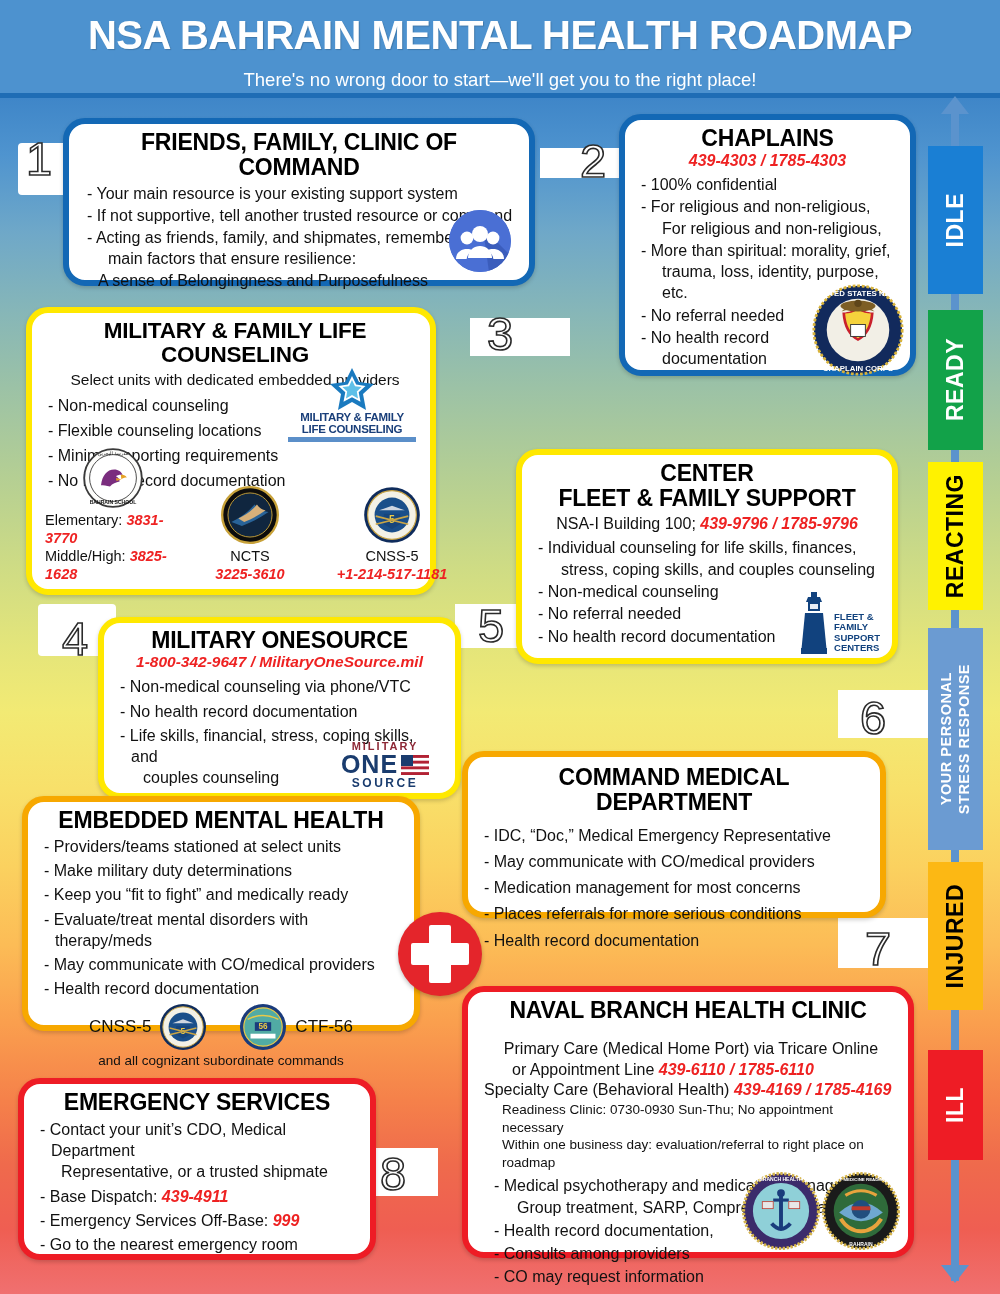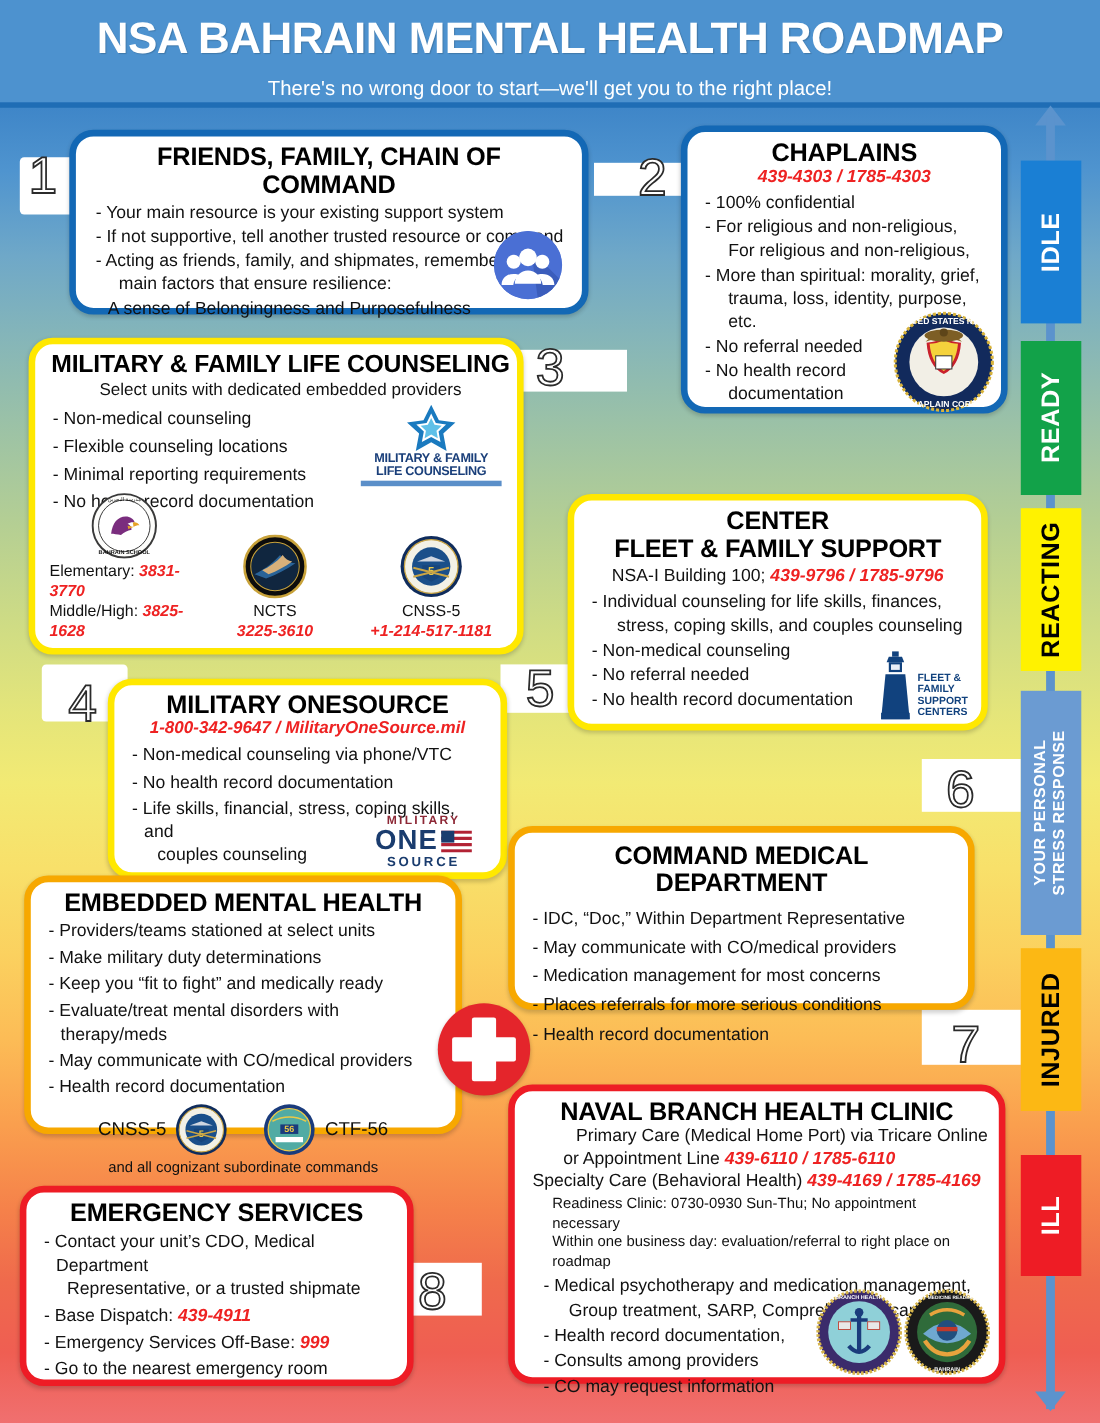--- a/index.html
+++ b/index.html
@@ -170,21 +170,21 @@
   <div class="stepnum" style="left:26px;top:135px;">1</div>
   <div class="stepnum" style="left:580px;top:137px;">2</div>
   <div class="stepnum" style="left:487px;top:310px;">3</div>
   <div class="stepnum" style="left:62px;top:615px;">4</div>
   <div class="stepnum" style="left:478px;top:602px;">5</div>
   <div class="stepnum" style="left:860px;top:694px;">6</div>
   <div class="stepnum" style="left:865px;top:925px;">7</div>
   <div class="stepnum" style="left:380px;top:1150px;">8</div>
 
   <div class="card blue" style="left:63px;top:118px;width:472px;height:168px;padding:6px 14px 0 14px;">
-    <h2>FRIENDS, FAMILY, CHAIN OF COMMAND</h2>
+    <h2>FRIENDS, FAMILY, CLINIC OF COMMAND</h2>
     <ul class="bul" style="margin-top:3px;">
       <li>- Your main resource is your existing support system</li>
       <li>- If not supportive, tell another trusted resource or command</li>
       <li style="margin-bottom:0">- Acting as friends, family, and shipmates, remember the</li>
       <li style="padding-left:25px;text-indent:0;margin-bottom:0">main factors that ensure resilience:</li>
       <li style="padding-left:15px;text-indent:0;">A sense of Belongingness and Purposefulness</li>
     </ul>
 
     <div class="people-icon" style="right:18px;bottom:8px;">
       <svg width="62" height="62" viewBox="0 0 62 62" aria-hidden="true">
@@ -224,21 +224,21 @@
         <rect x="42" y="44" width="16" height="13" fill="#fff" stroke="#333" stroke-width="1"></rect>
         <path d="M32 30c6-6 12-8 18-8s12 2 18 8c-6-2-12-3-18-3s-12 1-18 3z" fill="#8b6b2f"></path>
         <ellipse cx="50" cy="24" rx="19" ry="6" fill="#7d5e25"></ellipse>
         <circle cx="50" cy="21" r="4" fill="#5e4519"></circle>
         <text x="50" y="13" font-size="8.5" font-weight="bold" fill="#ffffff" text-anchor="middle" font-family="Liberation Sans, sans-serif">UNITED STATES NAVY</text>
         <text x="50" y="95" font-size="8.5" font-weight="bold" fill="#ffffff" text-anchor="middle" font-family="Liberation Sans, sans-serif">CHAPLAIN CORPS</text>
       </svg>
     </div>
   </div>
 
-  <div class="card yellow" style="left:26px;top:307px;width:450px;height:288px;padding:6px 4px 0 12px;">
+  <div class="card yellow" style="left:26px;top:307px;width:410px;height:288px;padding:6px 4px 0 12px;">
     <h2 style="font-size:22.5px;">MILITARY &amp; FAMILY LIFE COUNSELING</h2>
     <div class="subtle" style="margin-top:3px;">Select units with dedicated embedded providers</div>
     <ul class="bul" style="margin-top:6px;width:270px;">
       <li style="margin-bottom:4px">- Non-medical counseling</li>
       <li style="margin-bottom:4px">- Flexible counseling locations</li>
       <li style="margin-bottom:4px">- Minimal reporting requirements</li>
       <li>- No health record documentation</li>
     </ul>
 
     <div class="mflc-logo" style="right:14px;top:54px;width:128px;">
@@ -357,21 +357,21 @@
           <rect width="12" height="11" fill="#1a3c6e"></rect>
         </svg>
       </div>
       <div class="m3">SOURCE</div>
     </div>
   </div>
 
   <div class="card orange" style="left:462px;top:751px;width:424px;height:167px;padding:8px 12px 0 12px;">
     <h2>COMMAND MEDICAL DEPARTMENT</h2>
     <ul class="bul" style="margin-top:10px;">
-      <li style="margin-bottom:5px">- IDC, “Doc,” Within Department Representative</li>
+      <li style="margin-bottom:5px">- IDC, “Doc,” Medical Emergency Representative</li>
       <li style="margin-bottom:5px">- May communicate with CO/medical providers</li>
       <li style="margin-bottom:5px">- Medication management for most concerns</li>
       <li style="margin-bottom:5px">- Places referrals for more serious conditions</li>
       <li>- Health record documentation</li>
     </ul>
   </div>
 
   <div class="card orange" style="left:22px;top:796px;width:398px;height:235px;padding:6px 12px 0 12px;">
     <h2>EMBEDDED MENTAL HEALTH</h2>
     <ul class="bul" style="margin-top:3px;">
@@ -407,21 +407,21 @@
       </svg>
       <span style="font-size:17px;color:#111;">CTF-56</span>
     </div>
     <div class="smline" style="text-align:center;margin-top:1px;">and all cognizant subordinate commands</div>
   </div>
 
   <div class="redcross" style="left:398px;top:912px;"></div>
 
   <div class="card red" style="left:462px;top:986px;width:452px;height:272px;padding:6px 10px 0 10px;">
     <h2>NAVAL BRANCH HEALTH CLINIC</h2>
-    <div class="centerline" style="margin-top:0;text-align:right;padding-left:6px;">Primary Care (Medical Home Port) via Tricare Online</div>
+    <div class="centerline" style="margin-top:16px;text-align:center;padding-left:6px;">Primary Care (Medical Home Port) via Tricare Online</div>
     <div class="centerline" style="text-align:left;padding-left:34px;">
       <span>or Appointment Line</span>
       <span class="red-i">439-6110 / 1785-6110</span>
     </div>
     <div class="centerline" style="text-align:left;padding-left:6px;">
       <span>Specialty Care (Behavioral Health)</span>
       <span class="red-i">439-4169 / 1785-4169</span>
     </div>
     <div class="smline" style="padding-left:24px;">Readiness Clinic: 0730-0930 Sun-Thu; No appointment necessary</div>
     <div class="smline" style="padding-left:24px;">Within one business day: evaluation/referral to right place on roadmap</div>

